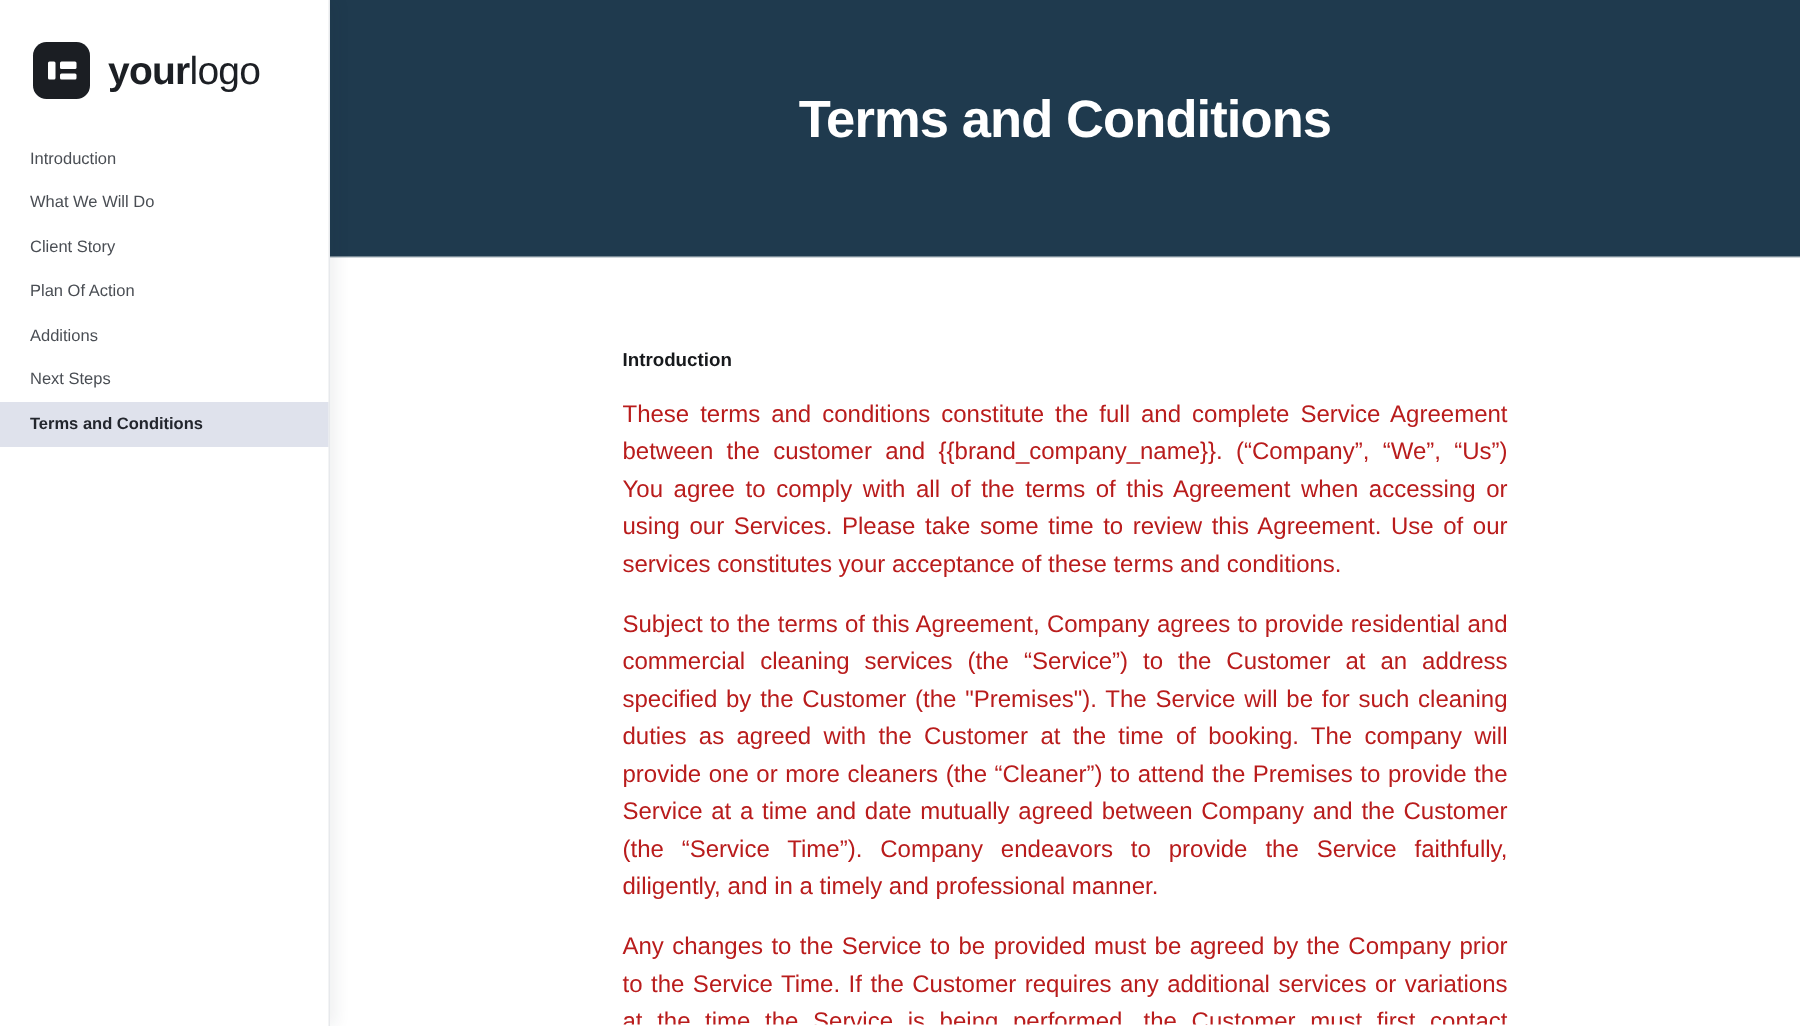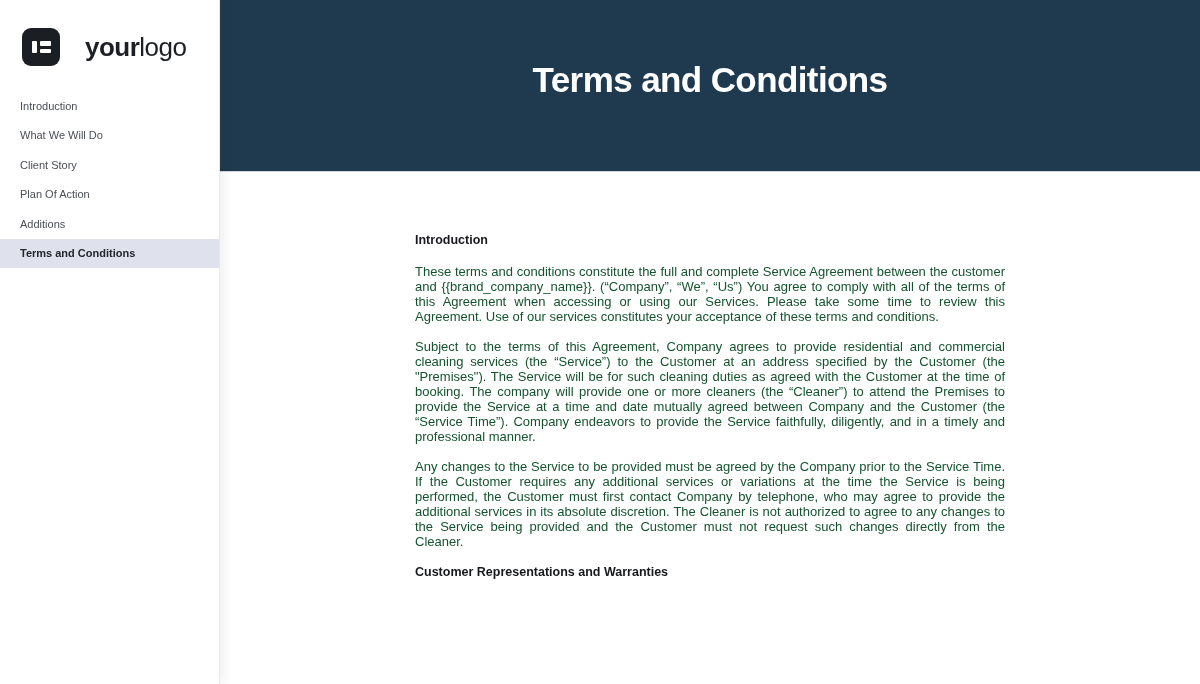--- a/index.html
+++ b/index.html
@@ -16,21 +16,21 @@
     left: 0; top: 0;
     width: 220px; height: 684px;
     background: #ffffff;
     border-right: 1px solid #e7e9ec;
     box-shadow: 4px 0 10px rgba(30, 40, 60, 0.07);
     z-index: 5;
   }
   .logo-row {
     display: flex;
     align-items: center;
-    gap: 25px;
+    gap: 12px;
     padding: 28px 0 0 22px;
   }
   .logo-mark {
     width: 38px; height: 38px;
     background: #1b1e23;
     border-radius: 9px;
     position: relative;
     flex: 0 0 auto;
   }
   .logo-mark .vbar {
@@ -107,23 +107,23 @@
     padding-top: 60px;
   }
   .section-heading {
     font-size: 12.5px;
     line-height: 17.5px;
     font-weight: 700;
     color: #17191c;
     margin-bottom: 14px;
   }
   .section-body {
-    font-size: 13px;
-    line-height: 15px;
-    color: #14532d;
+    font-size: 16px;
+    line-height: 25px;
+    color: #b91c1c;
     text-align: justify;
     margin-bottom: 15px;
   }
 </style>
 </head>
 <body>
 
 <div class="sidebar">
   <div class="logo-row">
     <div class="logo-mark">
@@ -144,20 +144,23 @@
       <span>What We Will Do</span>
     </div>
     <div class="nav-item">
       <span>Client Story</span>
     </div>
     <div class="nav-item">
       <span>Plan Of Action</span>
     </div>
     <div class="nav-item">
       <span>Additions</span>
+    </div>
+    <div class="nav-item">
+      <span>Next Steps</span>
     </div>
     <div class="nav-item active">
       <span>Terms and Conditions</span>
     </div>
   </nav>
 </div>
 
 <div class="main">
   <div class="hero">
     <div class="hero-title">Terms and Conditions</div>

